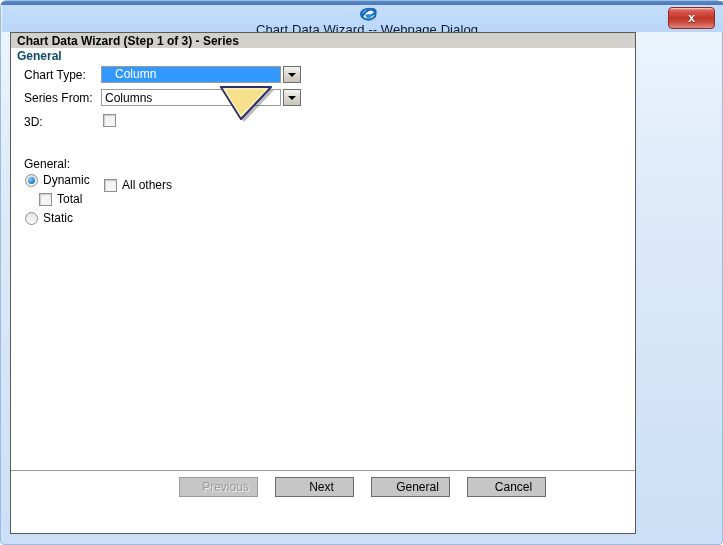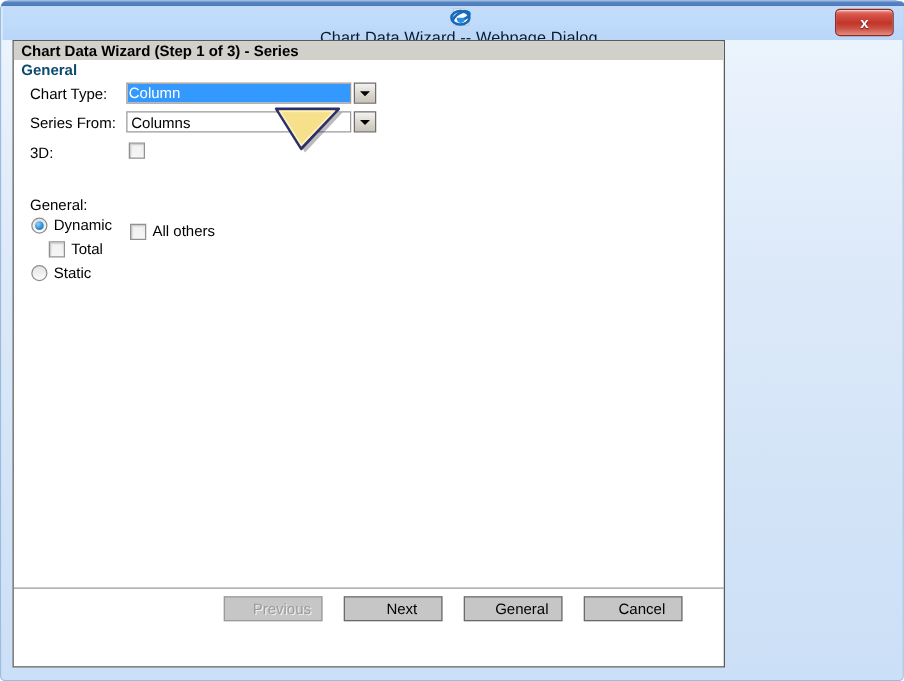--- a/index.html
+++ b/index.html
@@ -70,21 +70,21 @@
     font-weight: bold;
     font-family: "Liberation Sans", sans-serif;
     text-shadow: 0 1px 1px rgba(0,0,0,0.55);
     line-height: 1;
   }
 
   
   #client-area {
     position: absolute;
     left: 9px; top: 31px;
-    width: 570px; height: 502px;
+    width: 626px; height: 502px;
     background: #ffffff;
     border: 1px solid #5a5a5a;
     box-sizing: border-box;
     overflow: hidden;
   }
 
   
   #header-band {
     position: absolute;
     left: 0; top: 0;
@@ -144,21 +144,21 @@
     color: #000000;
     padding-left: 3px;
     white-space: nowrap;
   }
   .combo-text.selected {
     background: #3399ff;
     color: #ffffff;
     outline: 1px dotted #f0a030;
     width: 100%;
     box-sizing: border-box;
-    padding-left: 1px;
+    padding-left: 13px;
     height: 15px;
     line-height: 15px;
   }
   .combo-arrow-btn {
     position: absolute;
     left: 272px; top: 0;
     width: 18px; height: 17px;
     box-sizing: border-box;
     background: linear-gradient(to bottom, #f3f3f0 0%, #dedad2 48%, #c9c4ba 100%);
     border: 1px solid #6e6e6e;

